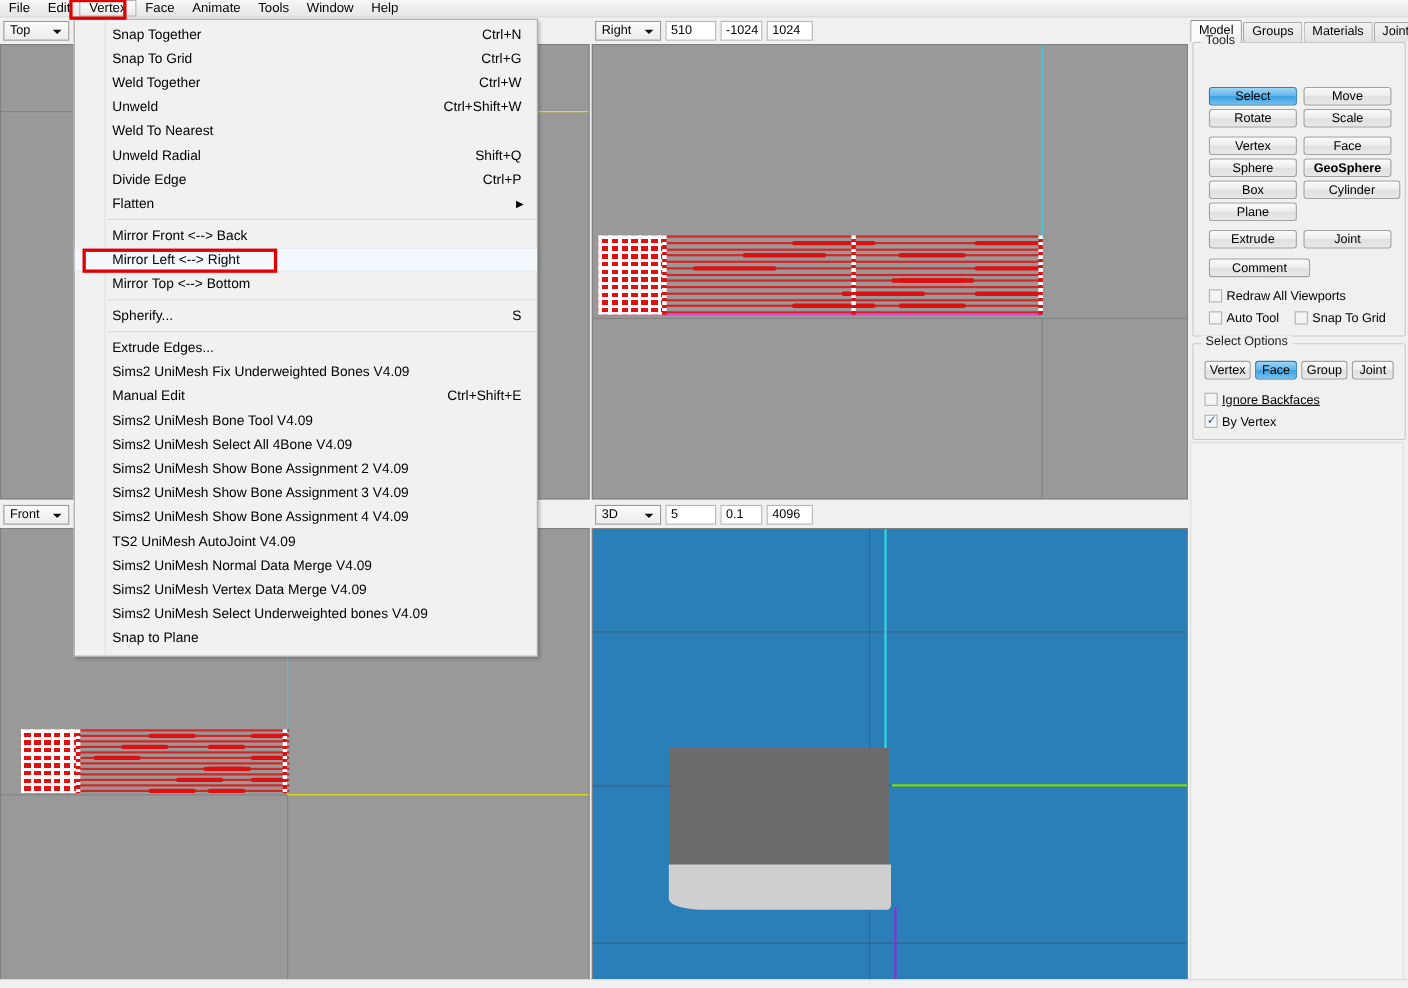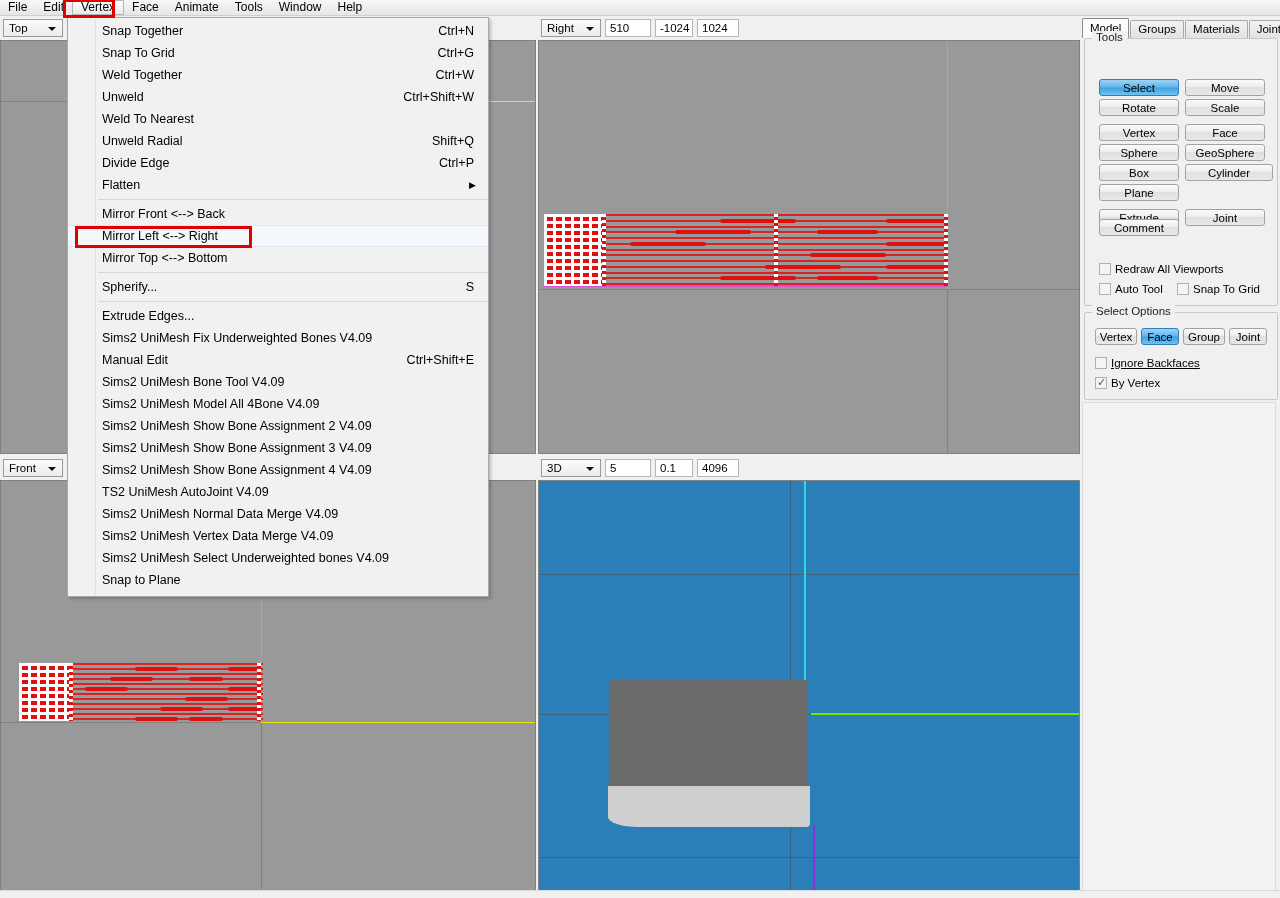--- a/index.html
+++ b/index.html
@@ -369,29 +369,29 @@
       <span class="legend">Tools</span>
 
       <div class="btn on" style="left:14px;top:40px;width:80px;">Select</div>
       <div class="btn" style="left:100px;top:40px;width:80px;">Move</div>
       <div class="btn" style="left:14px;top:60px;width:80px;">Rotate</div>
       <div class="btn" style="left:100px;top:60px;width:80px;">Scale</div>
 
       <div class="btn" style="left:14px;top:85px;width:80px;">Vertex</div>
       <div class="btn" style="left:100px;top:85px;width:80px;">Face</div>
       <div class="btn" style="left:14px;top:105px;width:80px;">Sphere</div>
-      <div class="btn" style="left:100px;top:105px;width:80px;">GeoSphere</div>
+      <div class="btn" style="left:100px;top:105px;width:80px;font-weight:bold;">GeoSphere</div>
       <div class="btn" style="left:14px;top:125px;width:80px;">Box</div>
       <div class="btn" style="left:100px;top:125px;width:88px;">Cylinder</div>
       <div class="btn" style="left:14px;top:145px;width:80px;">Plane</div>
 
       <div class="btn" style="left:14px;top:170px;width:80px;">Extrude</div>
       <div class="btn" style="left:100px;top:170px;width:80px;">Joint</div>
 
-      <div class="btn" style="left:14px;top:180px;width:80px;">Comment</div>
+      <div class="btn" style="left:14px;top:196px;width:92px;">Comment</div>
 
       <div class="cb" style="left:14px;top:224px;">
         <span class="box"></span><span>Redraw All Viewports</span>
       </div>
       <div class="cb" style="left:14px;top:244px;">
         <span class="box"></span><span>Auto Tool</span>
       </div>
       <div class="cb" style="left:92px;top:244px;">
         <span class="box"></span><span>Snap To Grid</span>
       </div>
@@ -431,21 +431,21 @@
         <div class="mi"><span>Mirror Front &lt;--&gt; Back</span></div>
         <div class="mi sel"><span>Mirror Left &lt;--&gt; Right</span></div>
         <div class="mi"><span>Mirror Top &lt;--&gt; Bottom</span></div>
         <div class="msep"></div>
         <div class="mi"><span>Spherify...</span><span class="accel">S</span></div>
         <div class="msep"></div>
         <div class="mi"><span>Extrude Edges...</span></div>
         <div class="mi"><span>Sims2 UniMesh Fix Underweighted Bones V4.09</span></div>
         <div class="mi"><span>Manual Edit</span><span class="accel">Ctrl+Shift+E</span></div>
         <div class="mi"><span>Sims2 UniMesh Bone Tool V4.09</span></div>
-        <div class="mi"><span>Sims2 UniMesh Model All 4Bone V4.09</span></div>
+        <div class="mi"><span>Sims2 UniMesh Select All 4Bone V4.09</span></div>
         <div class="mi"><span>Sims2 UniMesh Show Bone Assignment 2 V4.09</span></div>
         <div class="mi"><span>Sims2 UniMesh Show Bone Assignment 3 V4.09</span></div>
         <div class="mi"><span>Sims2 UniMesh Show Bone Assignment 4 V4.09</span></div>
         <div class="mi"><span>TS2 UniMesh AutoJoint V4.09</span></div>
         <div class="mi"><span>Sims2 UniMesh Normal Data Merge V4.09</span></div>
         <div class="mi"><span>Sims2 UniMesh Vertex Data Merge V4.09</span></div>
         <div class="mi"><span>Sims2 UniMesh Select Underweighted bones V4.09</span></div>
         <div class="mi"><span>Snap to Plane</span></div>
       </div>
   </div>

